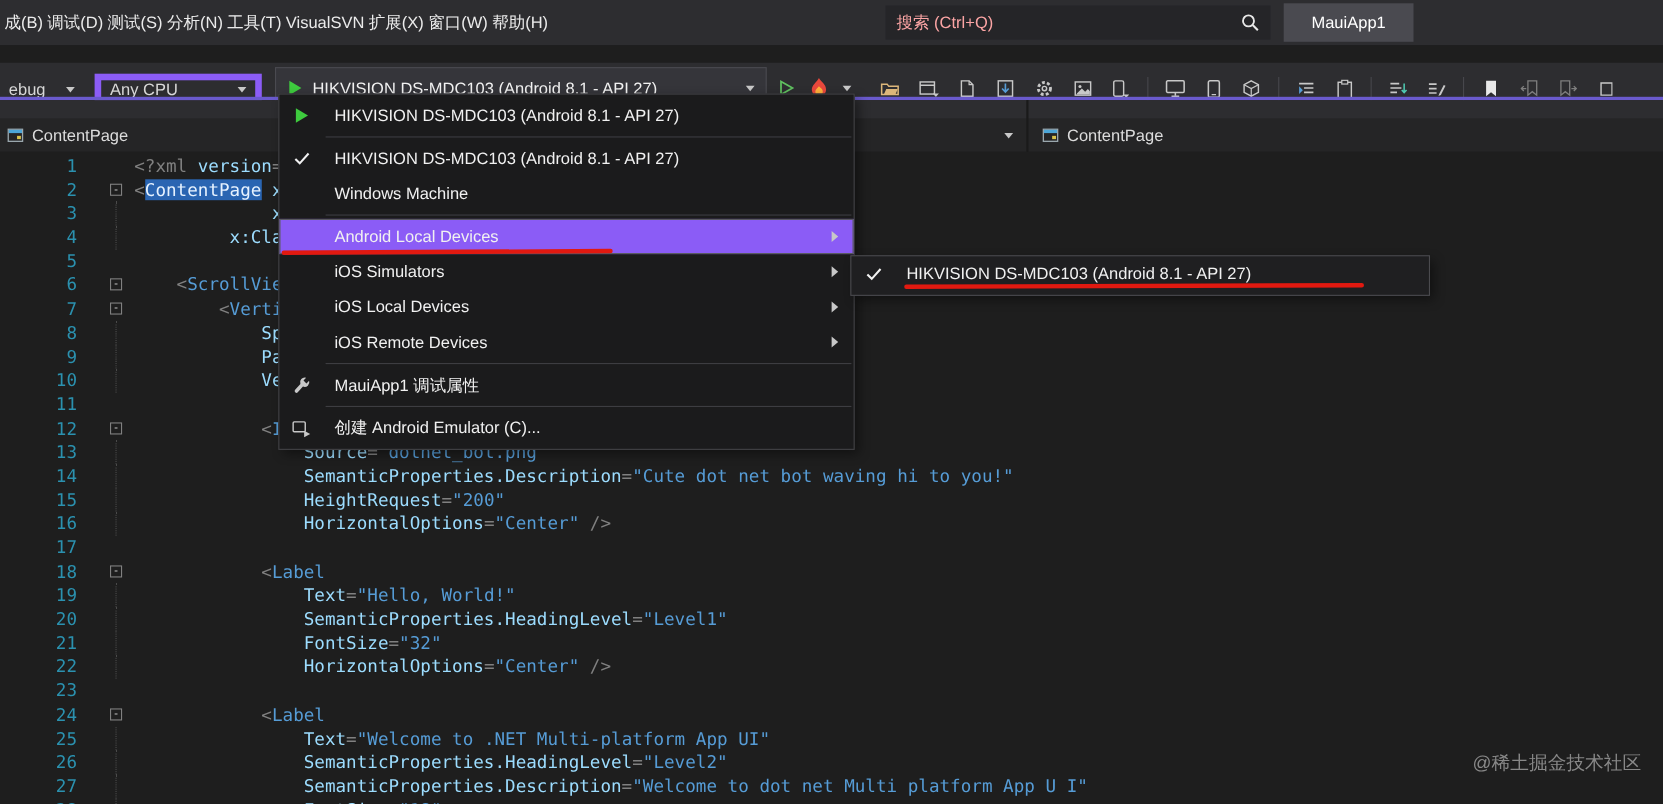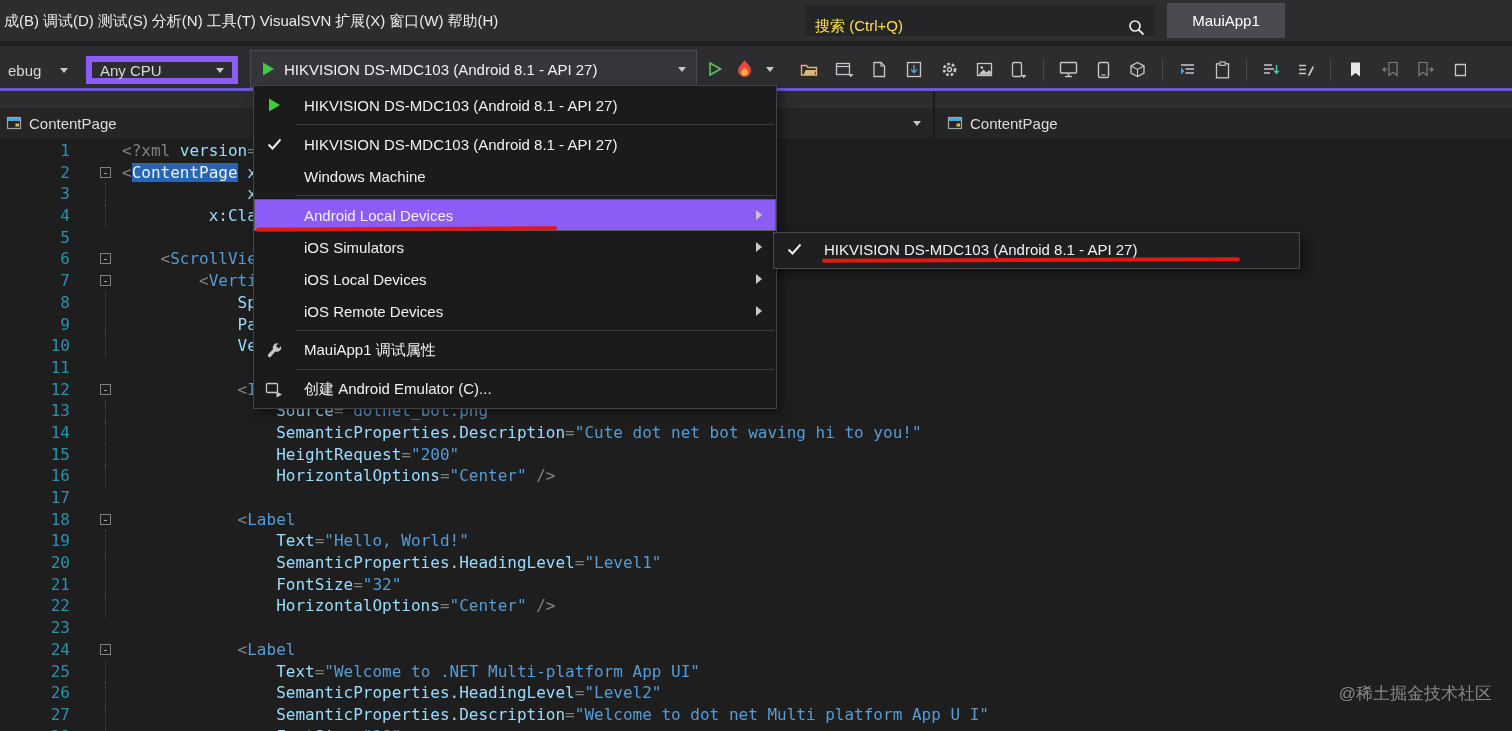--- a/index.html
+++ b/index.html
@@ -4,25 +4,25 @@
 <style>
   *{margin:0;padding:0;box-sizing:border-box}
   html,body{width:1512px;height:731px;overflow:hidden}
   body{background:#1e1e1e;font-family:"Liberation Sans",sans-serif;color:#ddd;position:relative}
 
   
   .menubar{position:absolute;top:0;left:0;width:1512px;height:41px;background:#2d2d30}
   .mb-items{display:flex;align-items:center;height:41px}
   .menu-item{padding:0 2px;font-size:15px;color:#ebebeb;line-height:41px;white-space:nowrap;cursor:default}
   .menu-item:first-child{padding-left:4px}
-  .search-box{position:absolute;left:805px;top:5px;width:350px;height:31px;background:#252528;display:flex;align-items:flex-end;justify-content:space-between;padding:0 10px;color:#fde047;font-size:15px}
+  .search-box{position:absolute;left:805px;top:5px;width:350px;height:31px;background:#252528;display:flex;align-items:center;justify-content:space-between;padding:0 10px;color:#fca5a5;font-size:15px}
   .project-badge{position:absolute;left:1167px;top:3px;width:118px;height:35px;background:#4a4a50;color:#fff;font-size:15px;display:flex;align-items:center;justify-content:center}
 
   
-  .toolbar{position:absolute;top:46px;left:0;width:1512px;height:47px;background:#2d2d30}
+  .toolbar{position:absolute;top:57px;left:0;width:1512px;height:47px;background:#2d2d30}
   .combo{position:absolute;top:10px;height:28px;display:flex;align-items:center;justify-content:space-between;padding:0 8px;color:#d8d8d8;font-size:15px}
   .config{left:0;width:76px}
   .platform{left:86px;width:152px;border:6px solid #8b5cf6}
   .caret{width:0;height:0;border-left:4px solid transparent;border-right:4px solid transparent;border-top:5px solid #c8c8c8;display:inline-block}
   .run-btn{position:absolute;left:250px;top:4px;width:447px;height:38px;background:#35353a;border:1px solid #4a4a50;display:flex;align-items:center;padding:0 10px;gap:8px;color:#f2f2f2;font-size:15px}
   .run-label{flex:1;text-align:left;white-space:nowrap;overflow:hidden}
   .tb-abs{position:absolute;top:14px;display:inline-flex;align-items:center}
   .tool-strip{position:absolute;left:793px;top:0;height:47px;display:flex;align-items:center;gap:3px}
   .tool-btn{width:32px;height:30px;display:flex;align-items:center;justify-content:center}
   .tsep{width:1px;height:22px;background:#47474c;margin:0 5px}

